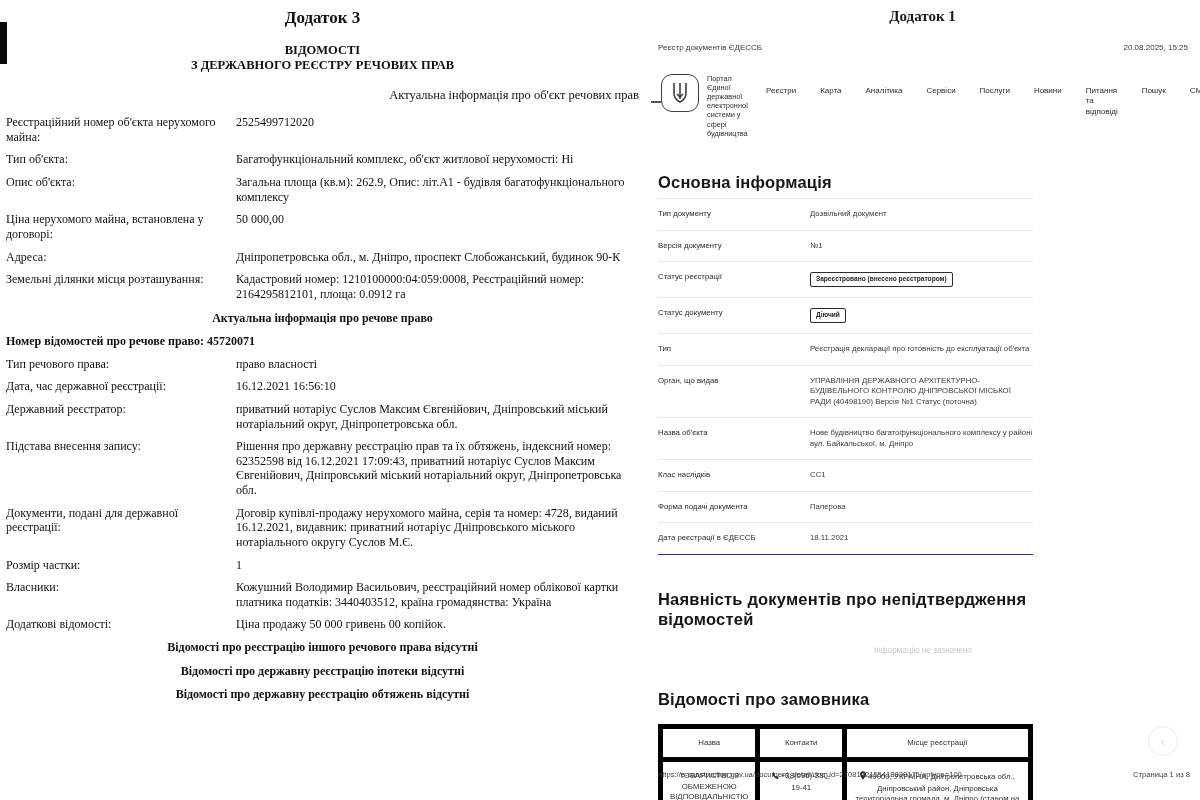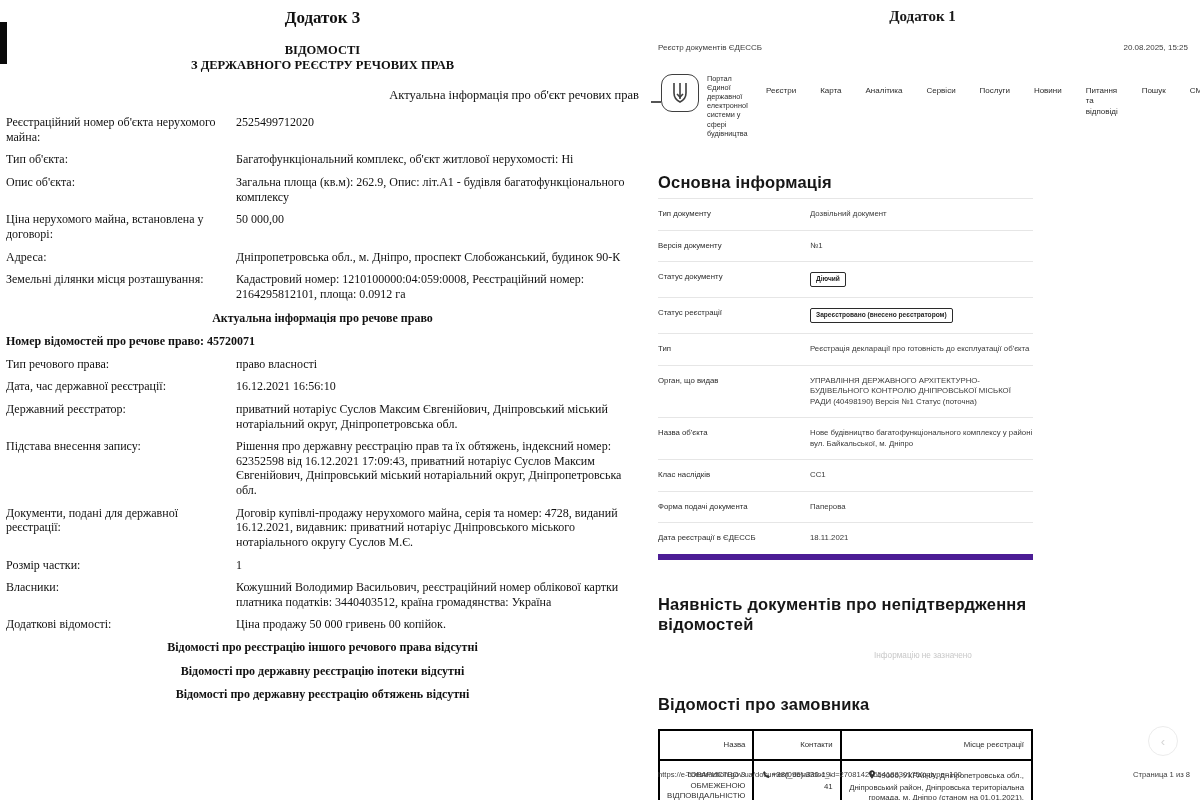--- a/index.html
+++ b/index.html
@@ -37,29 +37,29 @@
   .nav { display:flex; flex:1; justify-content:space-between; align-items:flex-start;
          margin-left:18px; margin-top:12px; font-size:8px; color:#2b2b2b;gap:24px; }
   .nav-item { cursor:pointer; max-width:42px; line-height:1.3; }
   .nav-eye { margin-top:-1px; }
 
   .rd-content { margin:0 12px 0 13px; }
   .section-title { font-size:16.5px; font-weight:700; letter-spacing:.2px; color:#161616;
                    margin-top:34px; line-height:1.25; max-width:420px; }
   .info-table { margin-top:6px; width:375px; }
   .ri-row { display:flex; border-top:1px solid #e6e6e6; padding:10px 0; }
-  .ri-row:last-child { border-bottom:6px solid #4c1d95; }
+  .ri-row:last-child { border-bottom:1px solid #4c1d95; }
   .ri-label { flex:0 0 152px; font-size:7.8px; color:#2b2b2b; padding-right:8px; line-height:1.3; }
   .ri-value { flex:1; font-size:7.8px; color:#3a3a3a; line-height:1.35; }
   .badge { display:inline-block; border:1px solid #2b2b2b; border-radius:2px;
            font-size:6.6px; font-weight:bold; padding:2px 5px; color:#1f1f1f; }
   .empty-note { margin-top:16px; font-size:8.2px; color:#c8c8c8;text-align:center; }
 
   .cust-table { margin-top:14px; border-collapse:collapse; width:375px; font-size:7.8px; }
-  .cust-table th, .cust-table td { border:2px solid #000000; text-align:right;
+  .cust-table th, .cust-table td { border:5px solid #000000; text-align:center;
            vertical-align:top; padding:9px 7px; font-weight:normal; color:#2f2f2f; line-height:1.35; }
   .col-name { width:92px; } .col-contact { width:88px; } .col-place { width:195px; }
   .icon-inline { display:inline-block; vertical-align:-1px; margin-right:2px; }
 
   .print-footer { position:absolute; left:13px; right:10px; top:770px;
                   display:flex; justify-content:space-between; font-size:7.6px; color:#3d3d3d; }
   .float-widget { position:absolute; left:503px; top:726px; width:30px; height:30px;
                   border:1px solid #ececec; border-radius:50%; color:#d5d5d5;
                   display:flex; align-items:center; justify-content:center;
                   font-size:13px; background:#fff; cursor:pointer; }
@@ -188,29 +188,29 @@
       <div class="info-table">
         <div class="ri-row">
           <div class="ri-label">Тип документу</div>
           <div class="ri-value">Дозвільний документ</div>
         </div>
         <div class="ri-row">
           <div class="ri-label">Версія документу</div>
           <div class="ri-value">№1</div>
         </div>
         <div class="ri-row">
+          <div class="ri-label">Статус реєстрації</div>
+          <div class="ri-value">
+            <span class="badge">Зареєстровано (внесено реєстратором)</span>
+          </div>
+        </div>
+        <div class="ri-row">
           <div class="ri-label">Статус документу</div>
           <div class="ri-value">
             <span class="badge">Діючий</span>
-          </div>
-        </div>
-        <div class="ri-row">
-          <div class="ri-label">Статус реєстрації</div>
-          <div class="ri-value">
-            <span class="badge">Зареєстровано (внесено реєстратором)</span>
           </div>
         </div>
         <div class="ri-row">
           <div class="ri-label">Тип</div>
           <div class="ri-value">Реєстрація декларації про готовність до експлуатації об'єкта</div>
         </div>
         <div class="ri-row">
           <div class="ri-label">Орган, що видав</div>
           <div class="ri-value">УПРАВЛІННЯ ДЕРЖАВНОГО АРХІТЕКТУРНО-БУДІВЕЛЬНОГО КОНТРОЛЮ ДНІПРОВСЬКОЇ МІСЬКОЇ РАДИ (40498190) Версія №1 Статус (поточна)</div>
         </div>

